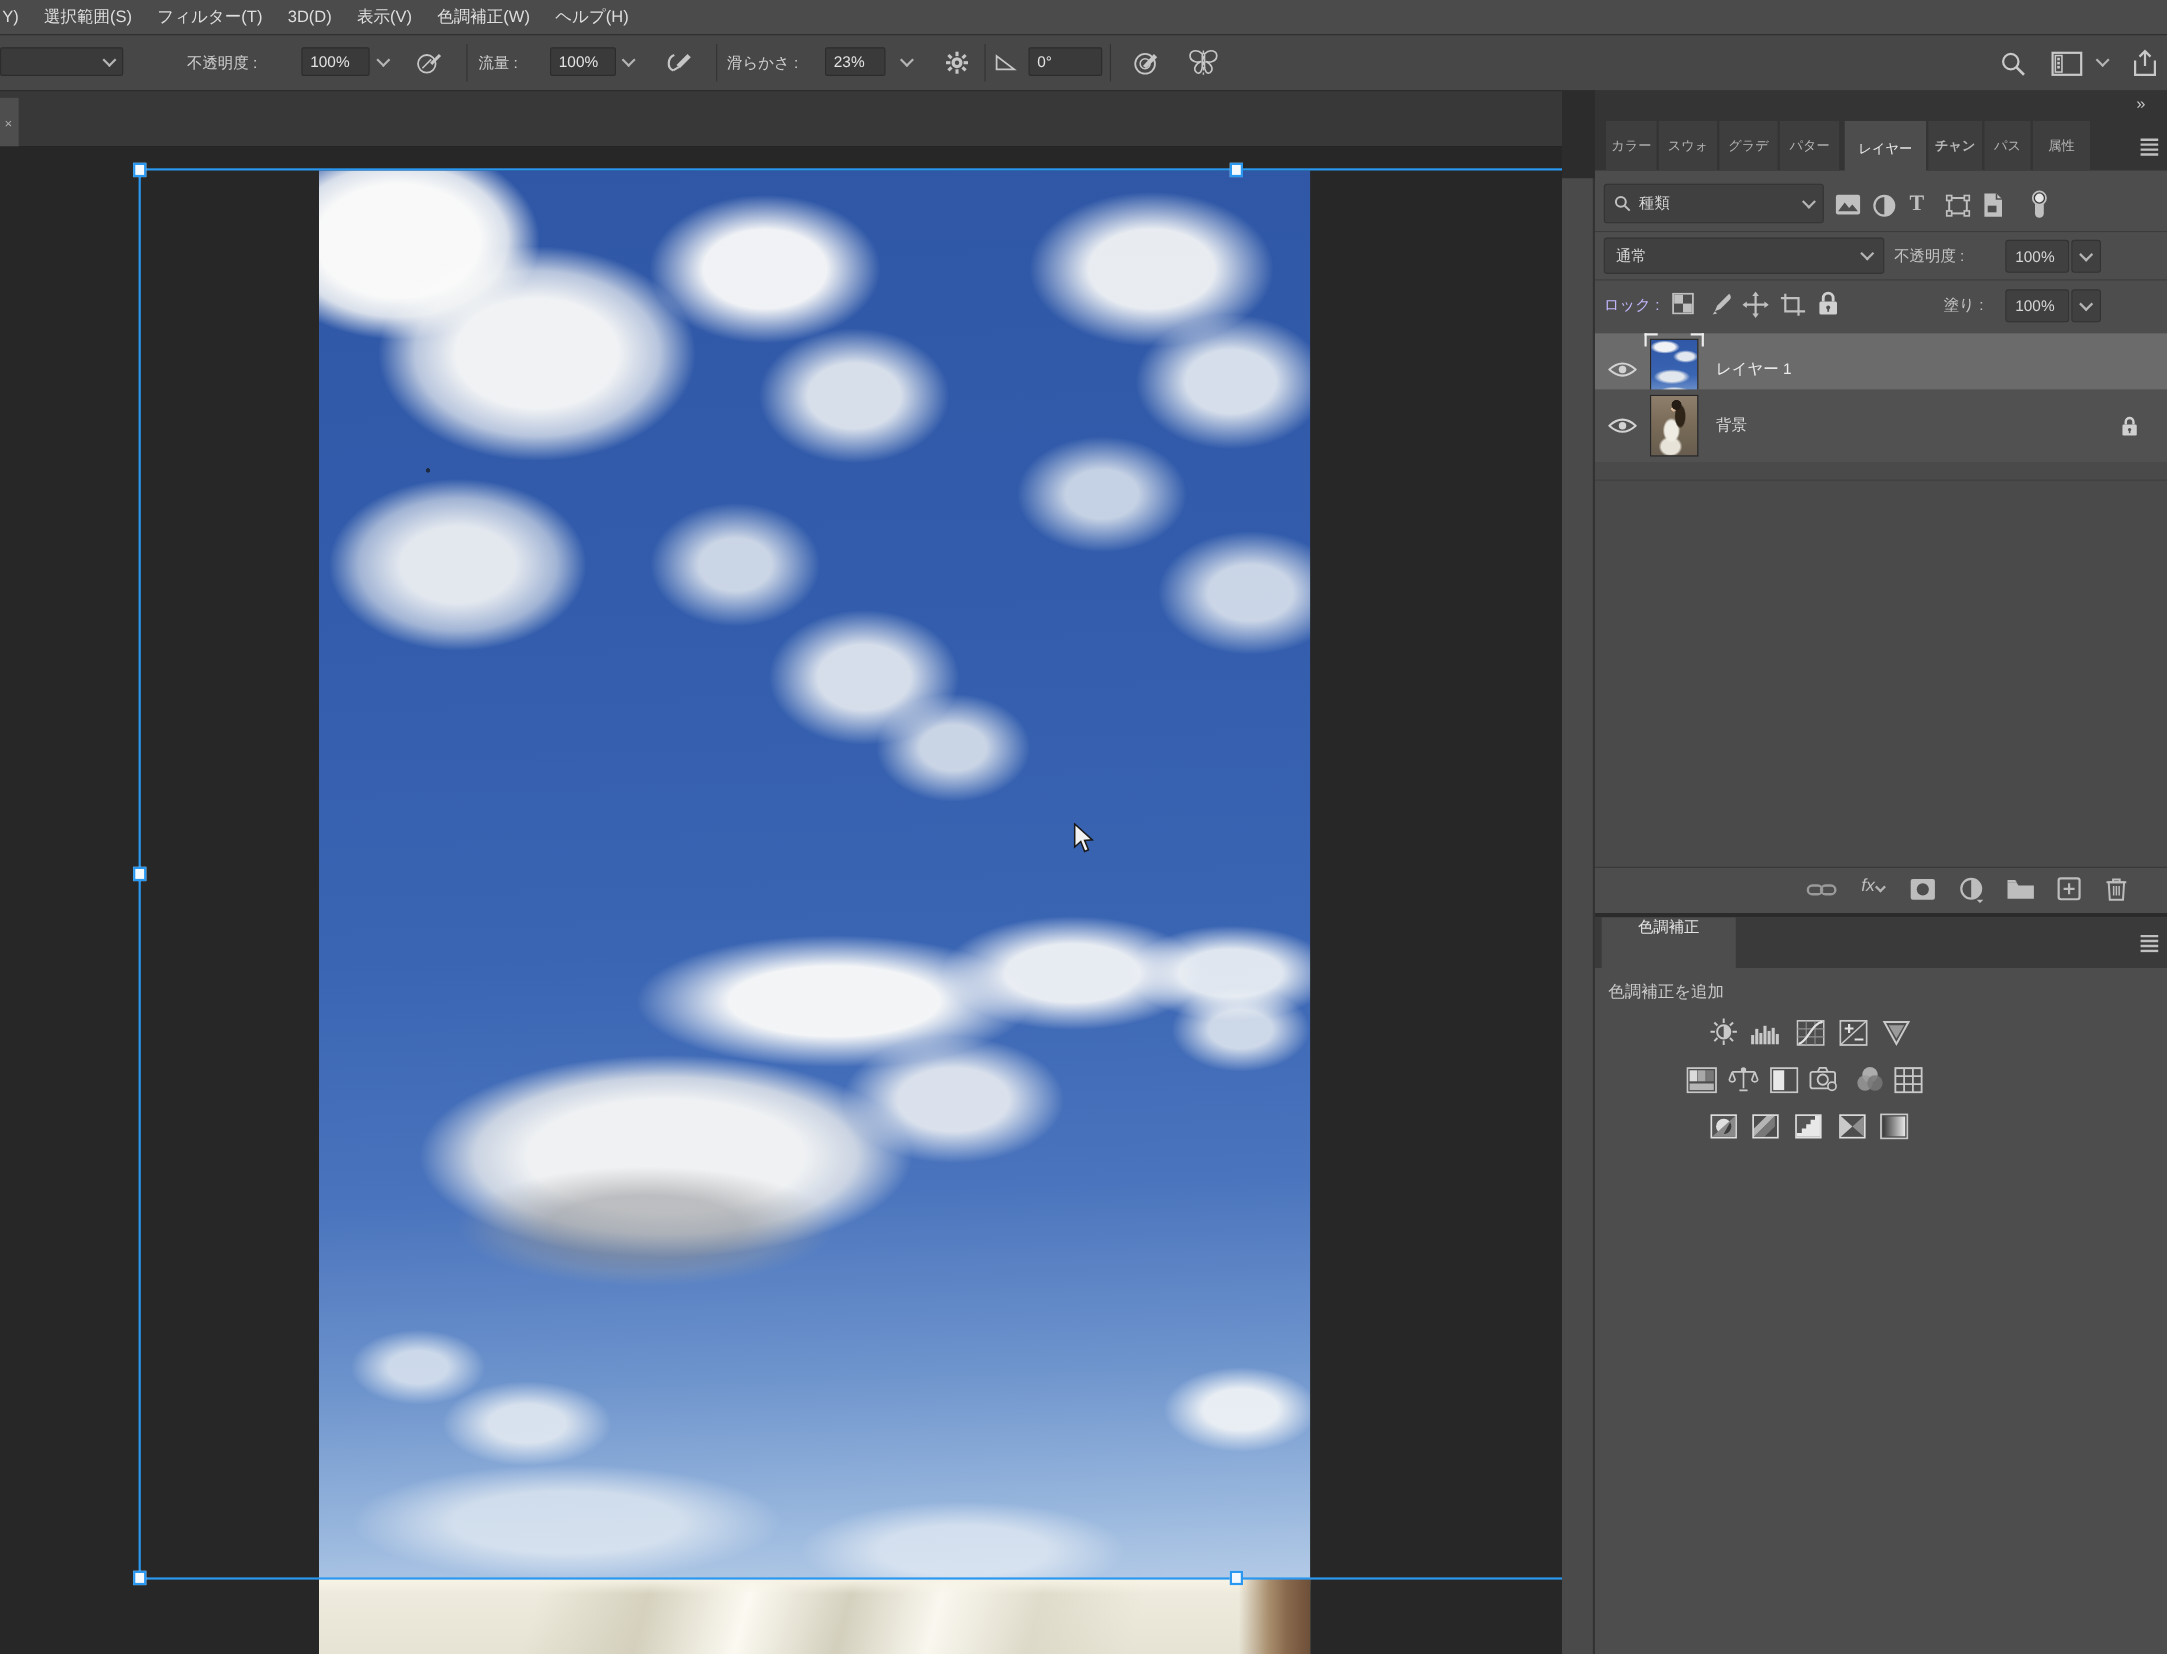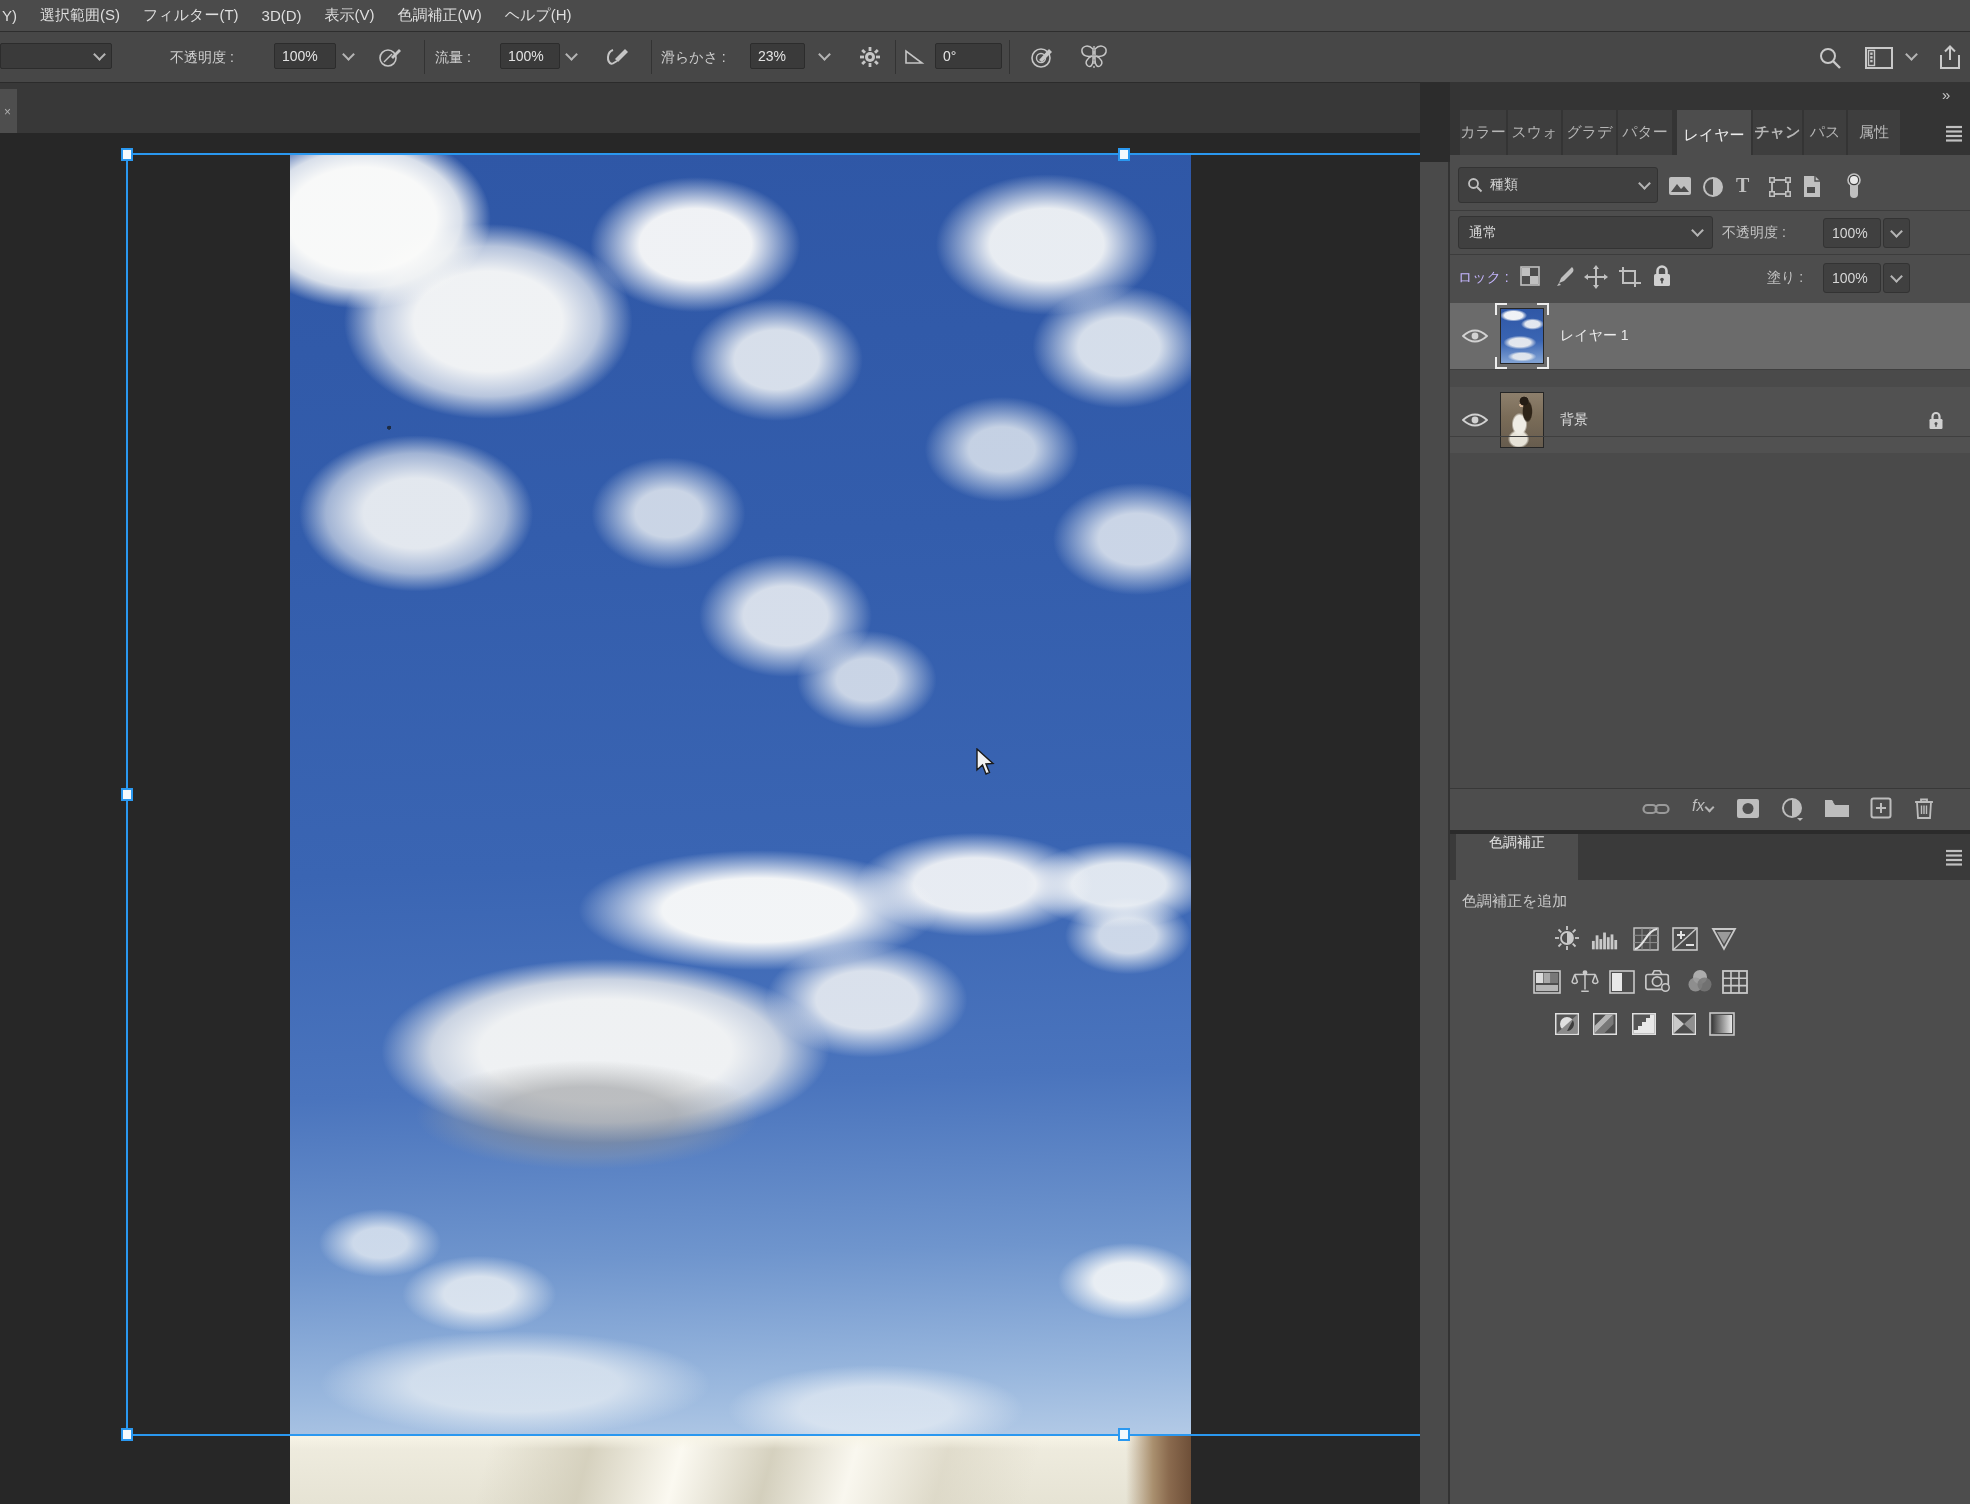--- a/index.html
+++ b/index.html
@@ -64,21 +64,21 @@
         rgba(203,198,178,.7) 53%, rgba(250,248,240,.95) 62%, rgba(215,210,192,.6) 72%, rgba(255,255,255,0) 82%),
       linear-gradient(to bottom,#f0ede0,#e6e3d4);}
   .t-line{position:absolute;background:#2a98f0;}
   .t-handle{position:absolute;width:12px;height:13px;background:#f4f9fd;border:2px solid #2a98f0;box-sizing:border-box;}
   
   .dock-gap{left:1420px;top:82px;width:30px;height:1422px;background:#4a4a4a;border-right:2px solid #333;box-sizing:border-box;}
   .dock-gap-top{left:1420px;top:82px;width:30px;height:80px;background:#2c2c2c;}
   .panel{left:1450px;top:82px;width:520px;height:1422px;background:#4d4d4d;font-size:13px;}
   .tabstrip{position:absolute;left:0;top:0;width:520px;height:73px;background:#343434;}
   .ptab{position:absolute;top:28px;height:45px;background:#3e3e3e;color:#b5b5b5;
-        display:flex;align-items:center;justify-content:center;font-size:15px;white-space:nowrap;overflow:hidden;}
+        display:flex;align-items:center;justify-content:center;font-size:12px;white-space:nowrap;overflow:hidden;}
   .ptab.active{background:#4d4d4d;height:51px;color:#ececec;}
   .glyph-btn{position:absolute;color:#c8c8c8;cursor:default;}
   .fieldbox{position:absolute;background:#404040;border:1px solid #333;border-radius:3px;box-sizing:border-box;
             display:flex;align-items:center;color:#d6d6d6;}
   .hsep{position:absolute;left:0;width:520px;height:1px;background:#3c3c3c;}
   .layer-row{position:absolute;left:0;width:520px;height:66px;display:flex;align-items:center;}
   .thumb{position:relative;width:44px;height:56px;border:1px solid #262626;box-sizing:border-box;}
   .bracket{position:absolute;width:10px;height:10px;border:2px solid #ececec;}
   .b-tl{left:-6px;top:-6px;border-right:none;border-bottom:none;}
   .b-tr{right:-6px;top:-6px;border-left:none;border-bottom:none;}
@@ -412,21 +412,21 @@
                radial-gradient(ellipse 20px 7px at 50% 88%, rgba(235,238,240,.9) 0 45%, transparent 72%),
                linear-gradient(178deg,#2f57a6,#3a65b3 60%,#7d9fd2 95%);">
           <span class="bracket b-tl"></span>
           <span class="bracket b-tr"></span>
           <span class="bracket b-bl"></span>
           <span class="bracket b-br"></span>
         </div>
         <span style="margin-left:16px;font-size:14px;color:#ececec;">レイヤー 1</span>
       </div>
       <div class="hsep" style="top:66px;background:#3f3f3f;"></div>
-      <div class="layer-row" style="top:84px;background:#515151;">
+      <div class="layer-row" style="top:51px;background:#515151;">
         <div style="width:50px;display:flex;justify-content:center;">
           <svg width="26" height="16" viewBox="0 0 26 16">
               <path d="M1 8 Q13 -3 25 8 Q13 19 1 8 Z" fill="none" stroke="#d2d2d2" stroke-width="1.8"></path>
               <circle cx="13" cy="8" r="3.4" fill="#d2d2d2"></circle>
             </svg>
         </div>
         <div class="thumb" style="background:
                radial-gradient(circle 6px at 55% 15%, #241c14 0 70%, transparent 80%),
                radial-gradient(ellipse 7px 15px at 63% 34%, #2e2418 0 60%, transparent 75%),
                radial-gradient(circle 3px at 49% 22%, #d8b89a 0 70%, transparent 80%),

